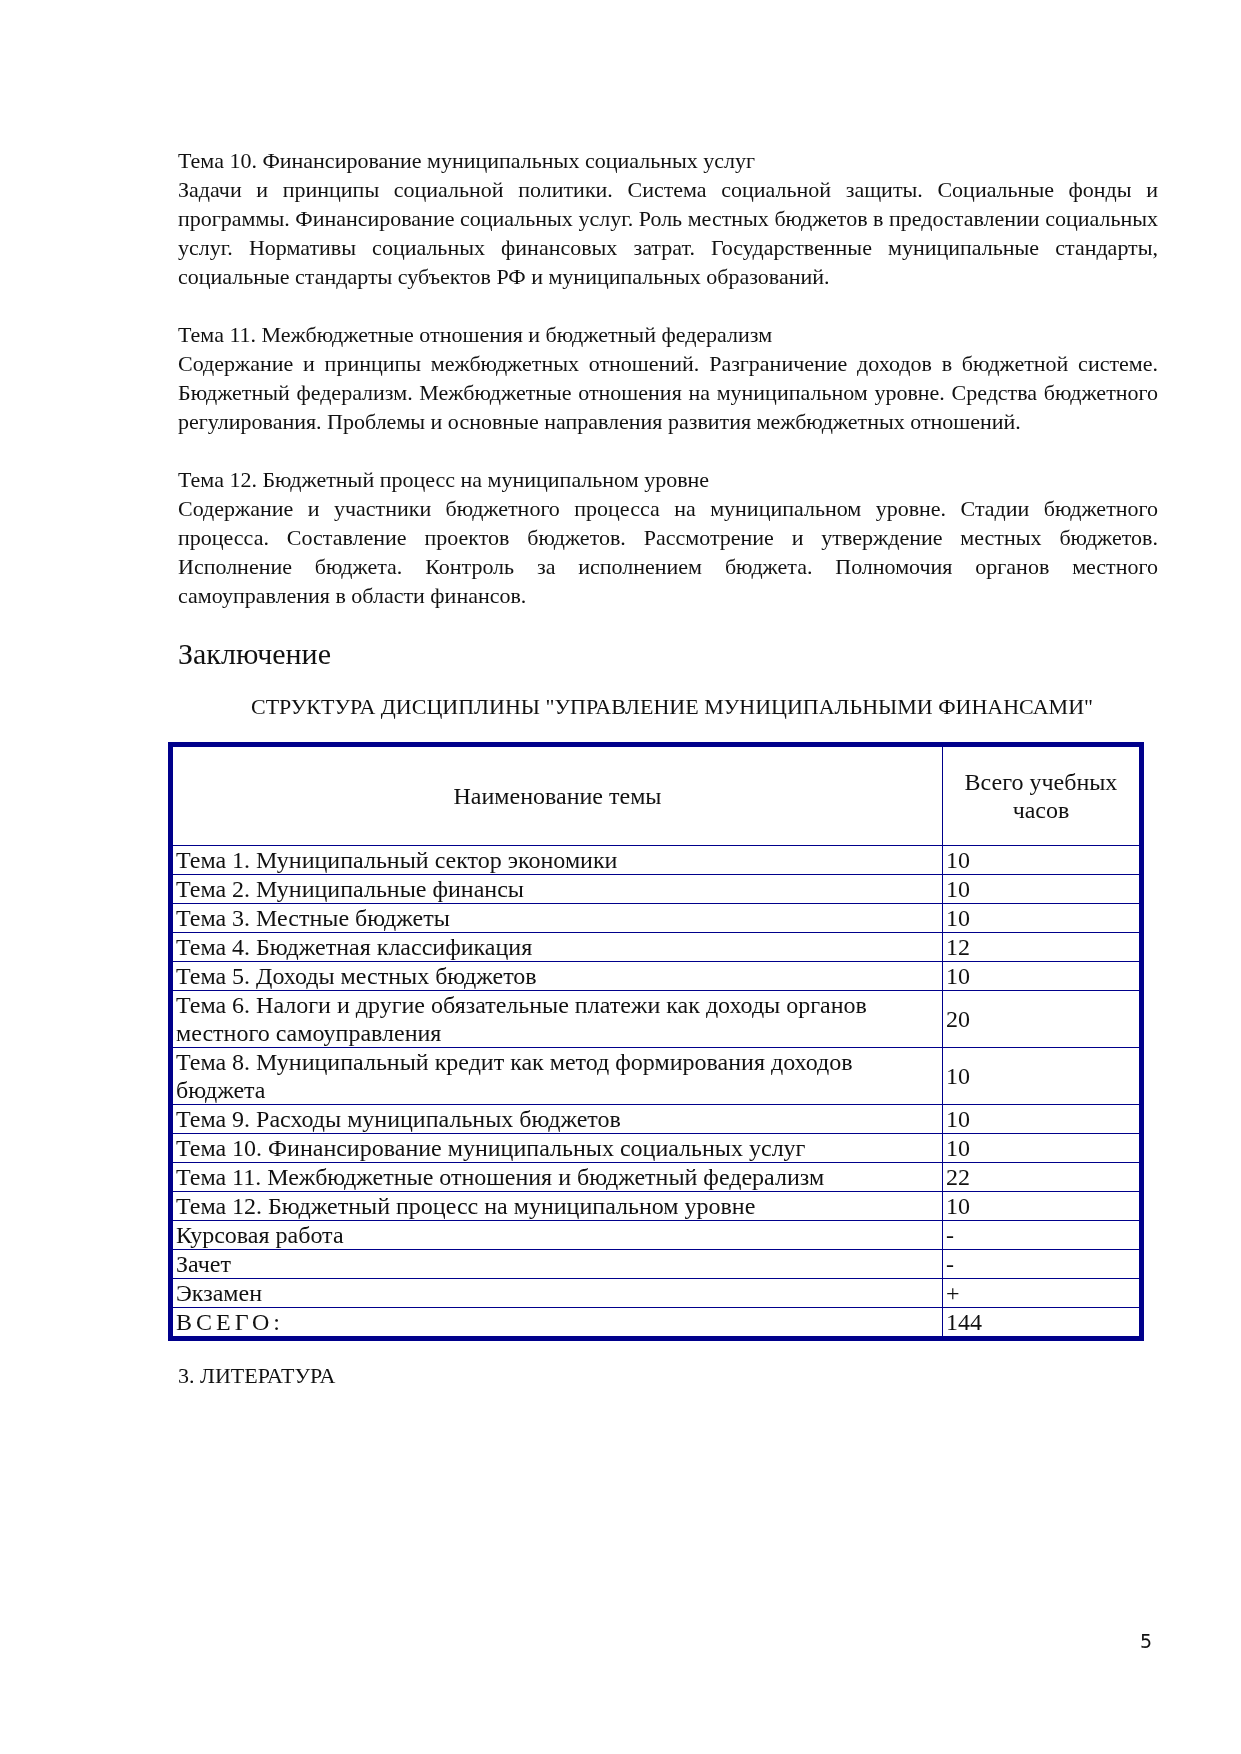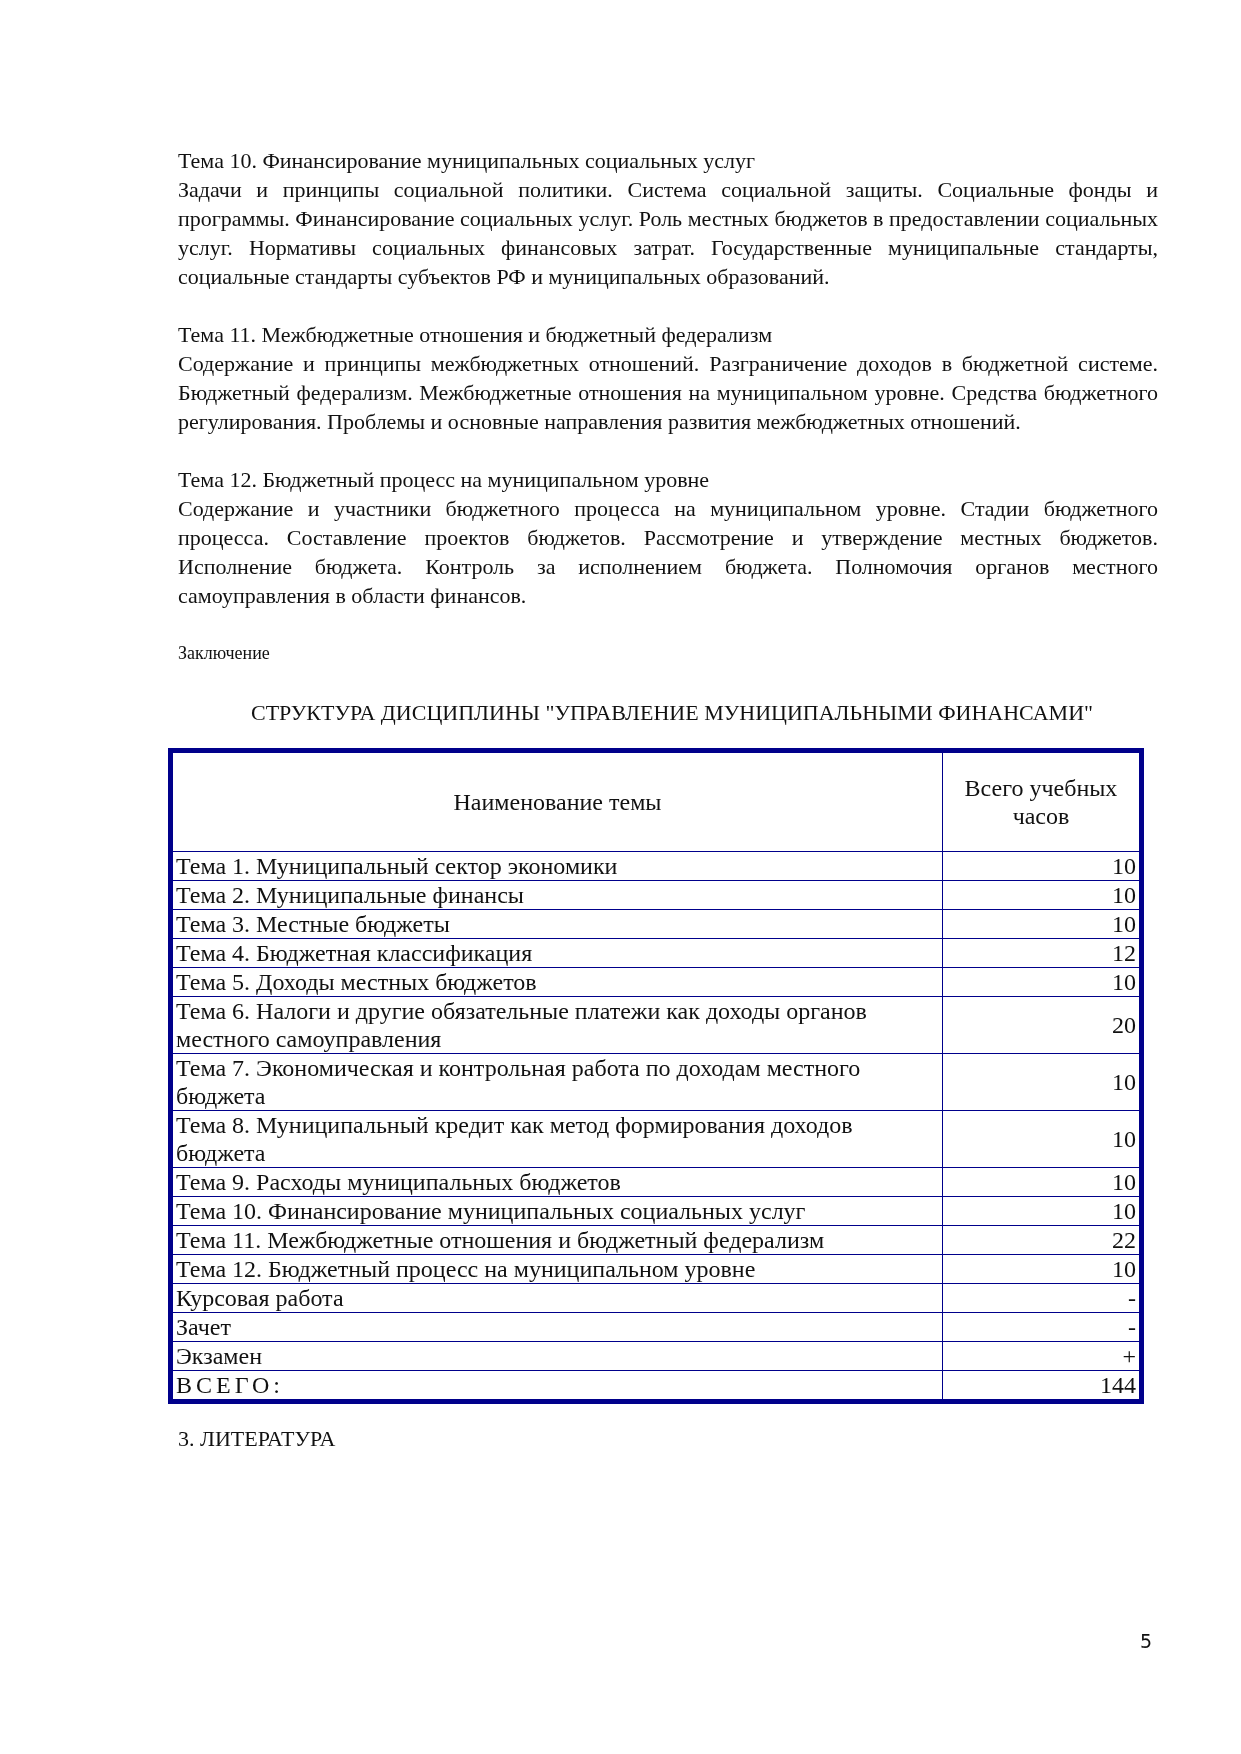--- a/index.html
+++ b/index.html
@@ -2,26 +2,26 @@
 <html><head>
 <meta charset="utf-8">
 <style>
   html, body { margin:0; padding:0; background:#fff; }
   body { width:1241px; height:1754px; position:relative; overflow:hidden;
          font-family:"Liberation Serif", serif; color:#111; }
   .page { position:absolute; left:178px; top:146px; width:980px; }
   .block { font-size:22px; line-height:29px; margin-bottom:29px; }
   .block .title { display:block; }
   .block .text { display:block; text-align:justify; }
-  .concl { font-size:18px; line-height:29px; margin-bottom:30px; }
+  .concl { font-size:30px; line-height:29px; margin-bottom:24px; }
   .struct-title { font-size:22px; line-height:29px; text-align:center; margin:0 0 21px 4px; width:980px; }
   table.struct { border-collapse:collapse; width:976px; margin-left:-10px;
                  border:5px solid #00008b; font-size:24px; }
   table.struct td { border:1px solid #00008b; padding:0 3px; line-height:28px; vertical-align:middle; }
-  table.struct td.hrs { text-align:right; width:190px; }
+  table.struct td.hrs { text-align:left; width:190px; }
   table.struct tr.head td { height:98px; text-align:center; }
   table.struct td.total-label { letter-spacing:4px; padding-right:6px; }
   .lit { font-size:22px; line-height:29px; margin-top:20px; }
   .page-num { position:absolute; left:1140px; top:1630px; font-family:"DejaVu Sans", sans-serif; font-size:19px; }
 </style>
 </head>
 <body>
 
 <div class="page">
   <div class="block">
@@ -65,24 +65,20 @@
         </tr>
         <tr>
           <td>Тема 5. Доходы местных бюджетов</td>
           <td class="hrs">10</td>
         </tr>
         <tr>
           <td>Тема 6. Налоги и другие обязательные платежи как доходы органов местного самоуправления</td>
           <td class="hrs">20</td>
         </tr>
         <tr>
-          <td>Тема 7. Экономическая и контрольная работа по доходам местного бюджета</td>
-          <td class="hrs">10</td>
-        </tr>
-        <tr>
           <td>Тема 8. Муниципальный кредит как метод формирования доходов бюджета</td>
           <td class="hrs">10</td>
         </tr>
         <tr>
           <td>Тема 9. Расходы муниципальных бюджетов</td>
           <td class="hrs">10</td>
         </tr>
         <tr>
           <td>Тема 10. Финансирование муниципальных социальных услуг</td>
           <td class="hrs">10</td>

